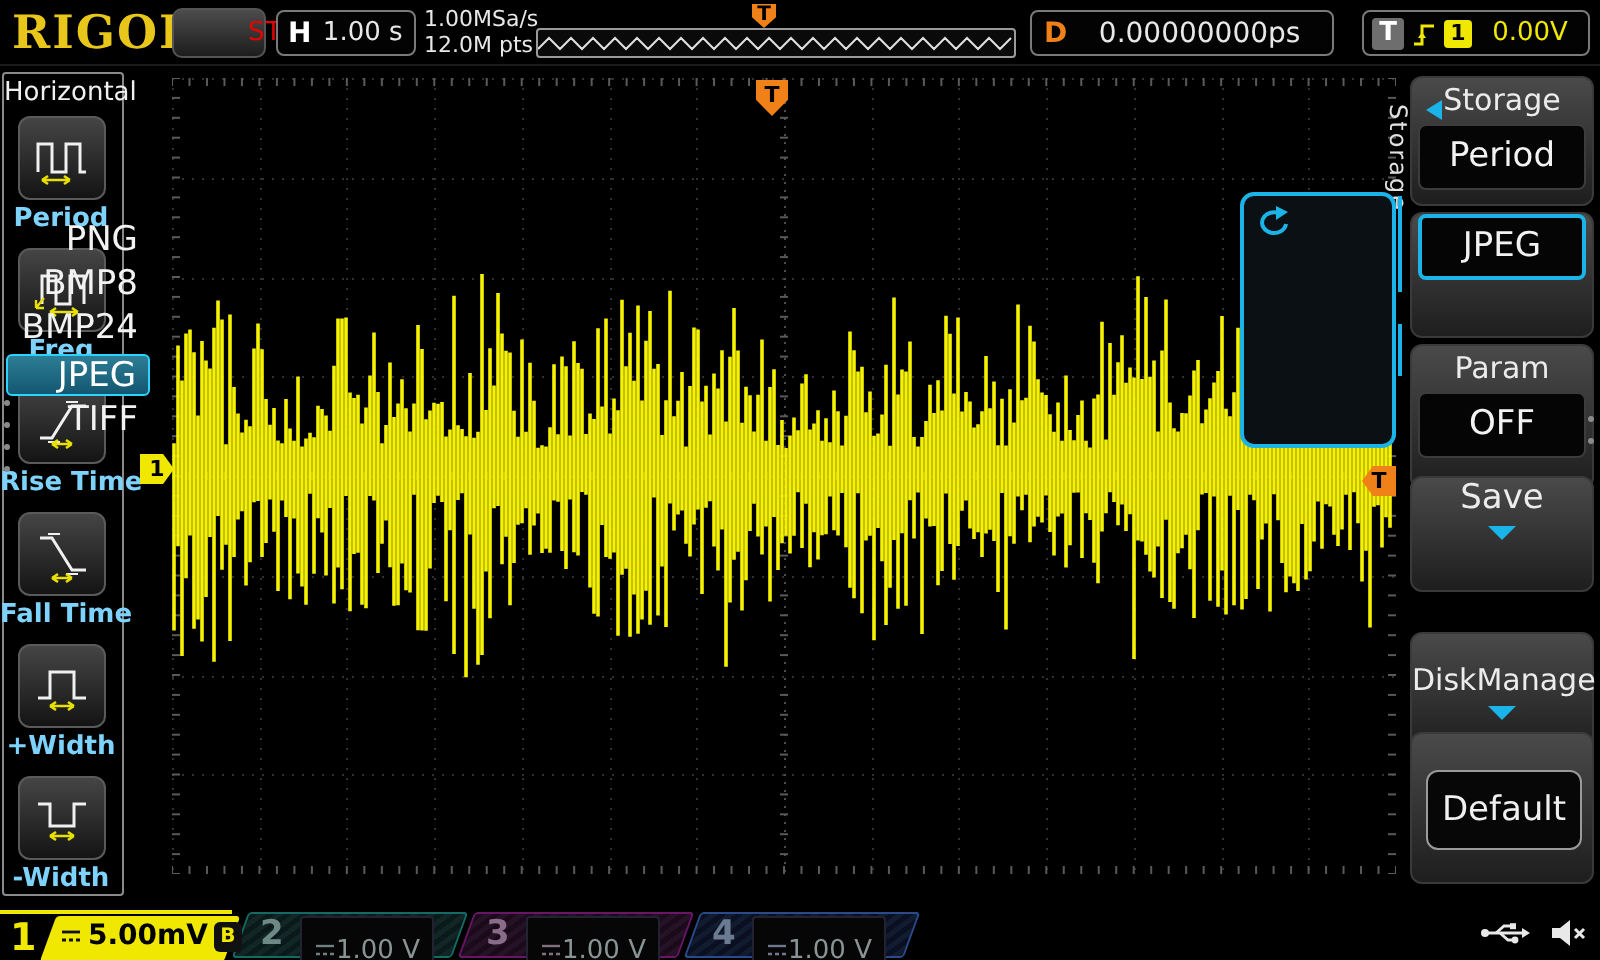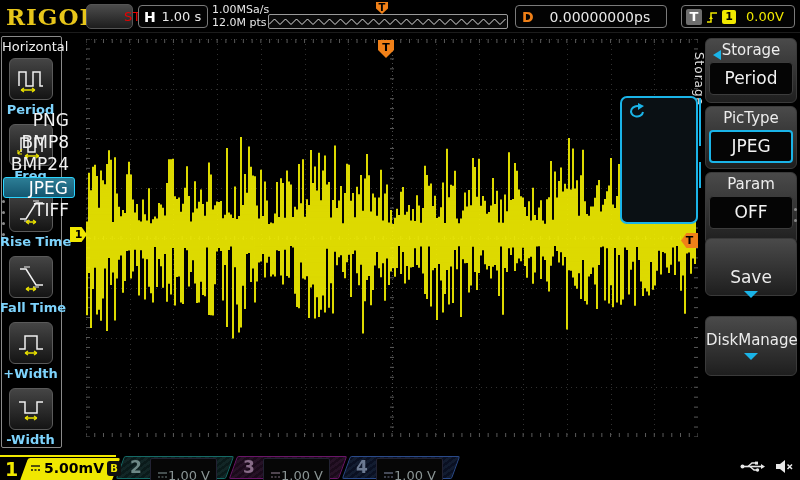--- a/index.html
+++ b/index.html
@@ -76,21 +76,21 @@
     background:linear-gradient(#4a4a4a,#1e1e1e); border:1px solid #3a3a3a; }
   .rm-header { color:#ececec; font-size:15px; text-align:center; height:23px; line-height:23px; }
   .rm-value { position:relative; margin:0 3px 3px 3px; height:33px; background:#050505;
     border:1px solid #3c3c3c; border-radius:4px; color:#f2f2f2; font-size:17px; text-align:center; line-height:31px; }
   .rm-value.hl { border:2px solid #1ab4e8; line-height:29px; }
   .tri-left { position:absolute; left:7px; top:11px; width:0; height:0;
     border-top:5px solid transparent; border-bottom:5px solid transparent; border-right:8px solid #1ab4e8; }
   .tri-down { width:0; height:0; margin:4px auto 0 auto;
     border-left:7px solid transparent; border-right:7px solid transparent; border-top:7px solid #1ab4e8; }
   .rm-big-label { color:#ececec; font-size:17px; text-align:center; }
-  #cell-save .rm-big-label { margin-top:28px; }
+  #cell-save .rm-big-label { margin-top:0; }
   #cell-disk .rm-big-label { margin-top:14px; font-size:15px; }
   #default-inner { position:absolute; left:7px; top:18px; width:78px; height:40px; background:#070707;
     border:1px solid #9a9a9a; border-radius:6px; color:#f0f0f0; font-size:17px; text-align:center; line-height:38px; }
 
   
   #bottombar { position:absolute; left:0; top:455px; width:800px; height:25px; background:#000; }
   .ch { position:absolute; top:0; height:25px; }
   .ch-bg { position:absolute; top:1px; height:23px; width:100%; transform:skewX(-20deg); border-radius:2px; }
   #ch1 { left:0; width:116px; border-top:2px solid #f0e800; }
   #ch1 .ch-num { position:absolute; left:5px; top:1px; color:#f0e800; font-size:19px; font-weight:bold; z-index:2; }
@@ -573,34 +573,36 @@
   <div class="connector" style="left:699px;top:162px;width:2px;height:26px"></div>
 
   <div id="side-label">Storage</div>
   <div id="right-menu">
     <div class="rm-cell" style="top:2px;height:65px">
       <div class="rm-header">Storage</div>
       <div class="rm-value">Period</div>
       <div class="tri-left"></div>
     </div>
     <div class="rm-cell" style="top:70px;height:63px">
-      <div class="rm-header">PicType</div>
       <div class="rm-value hl">JPEG</div>
     </div>
     <div class="rm-cell" style="top:136px;height:73px">
       <div class="rm-header">Param</div>
       <div class="rm-value">OFF</div>
     </div>
     <div id="cell-save" class="rm-cell" style="top:202px;height:58px">
       <div class="rm-big-label">Save</div>
       <div class="tri-down"></div>
     </div>
     <div id="cell-disk" class="rm-cell" style="top:280px;height:60px">
       <div class="rm-big-label">DiskManage</div>
       <div class="tri-down"></div>
+    </div>
+    <div class="rm-cell" style="top:330px;height:76px">
+      <div id="default-inner">Default</div>
     </div>
   </div>
   <div class="nav-dot" style="left:794px;top:208px"></div>
   <div class="nav-dot" style="left:794px;top:219px"></div>
 
   <div id="bottombar">
     <div id="ch1" class="ch">
       <span class="ch-num">1</span>
       <div class="ch-bg"></div>
       <div class="ch-inner">

